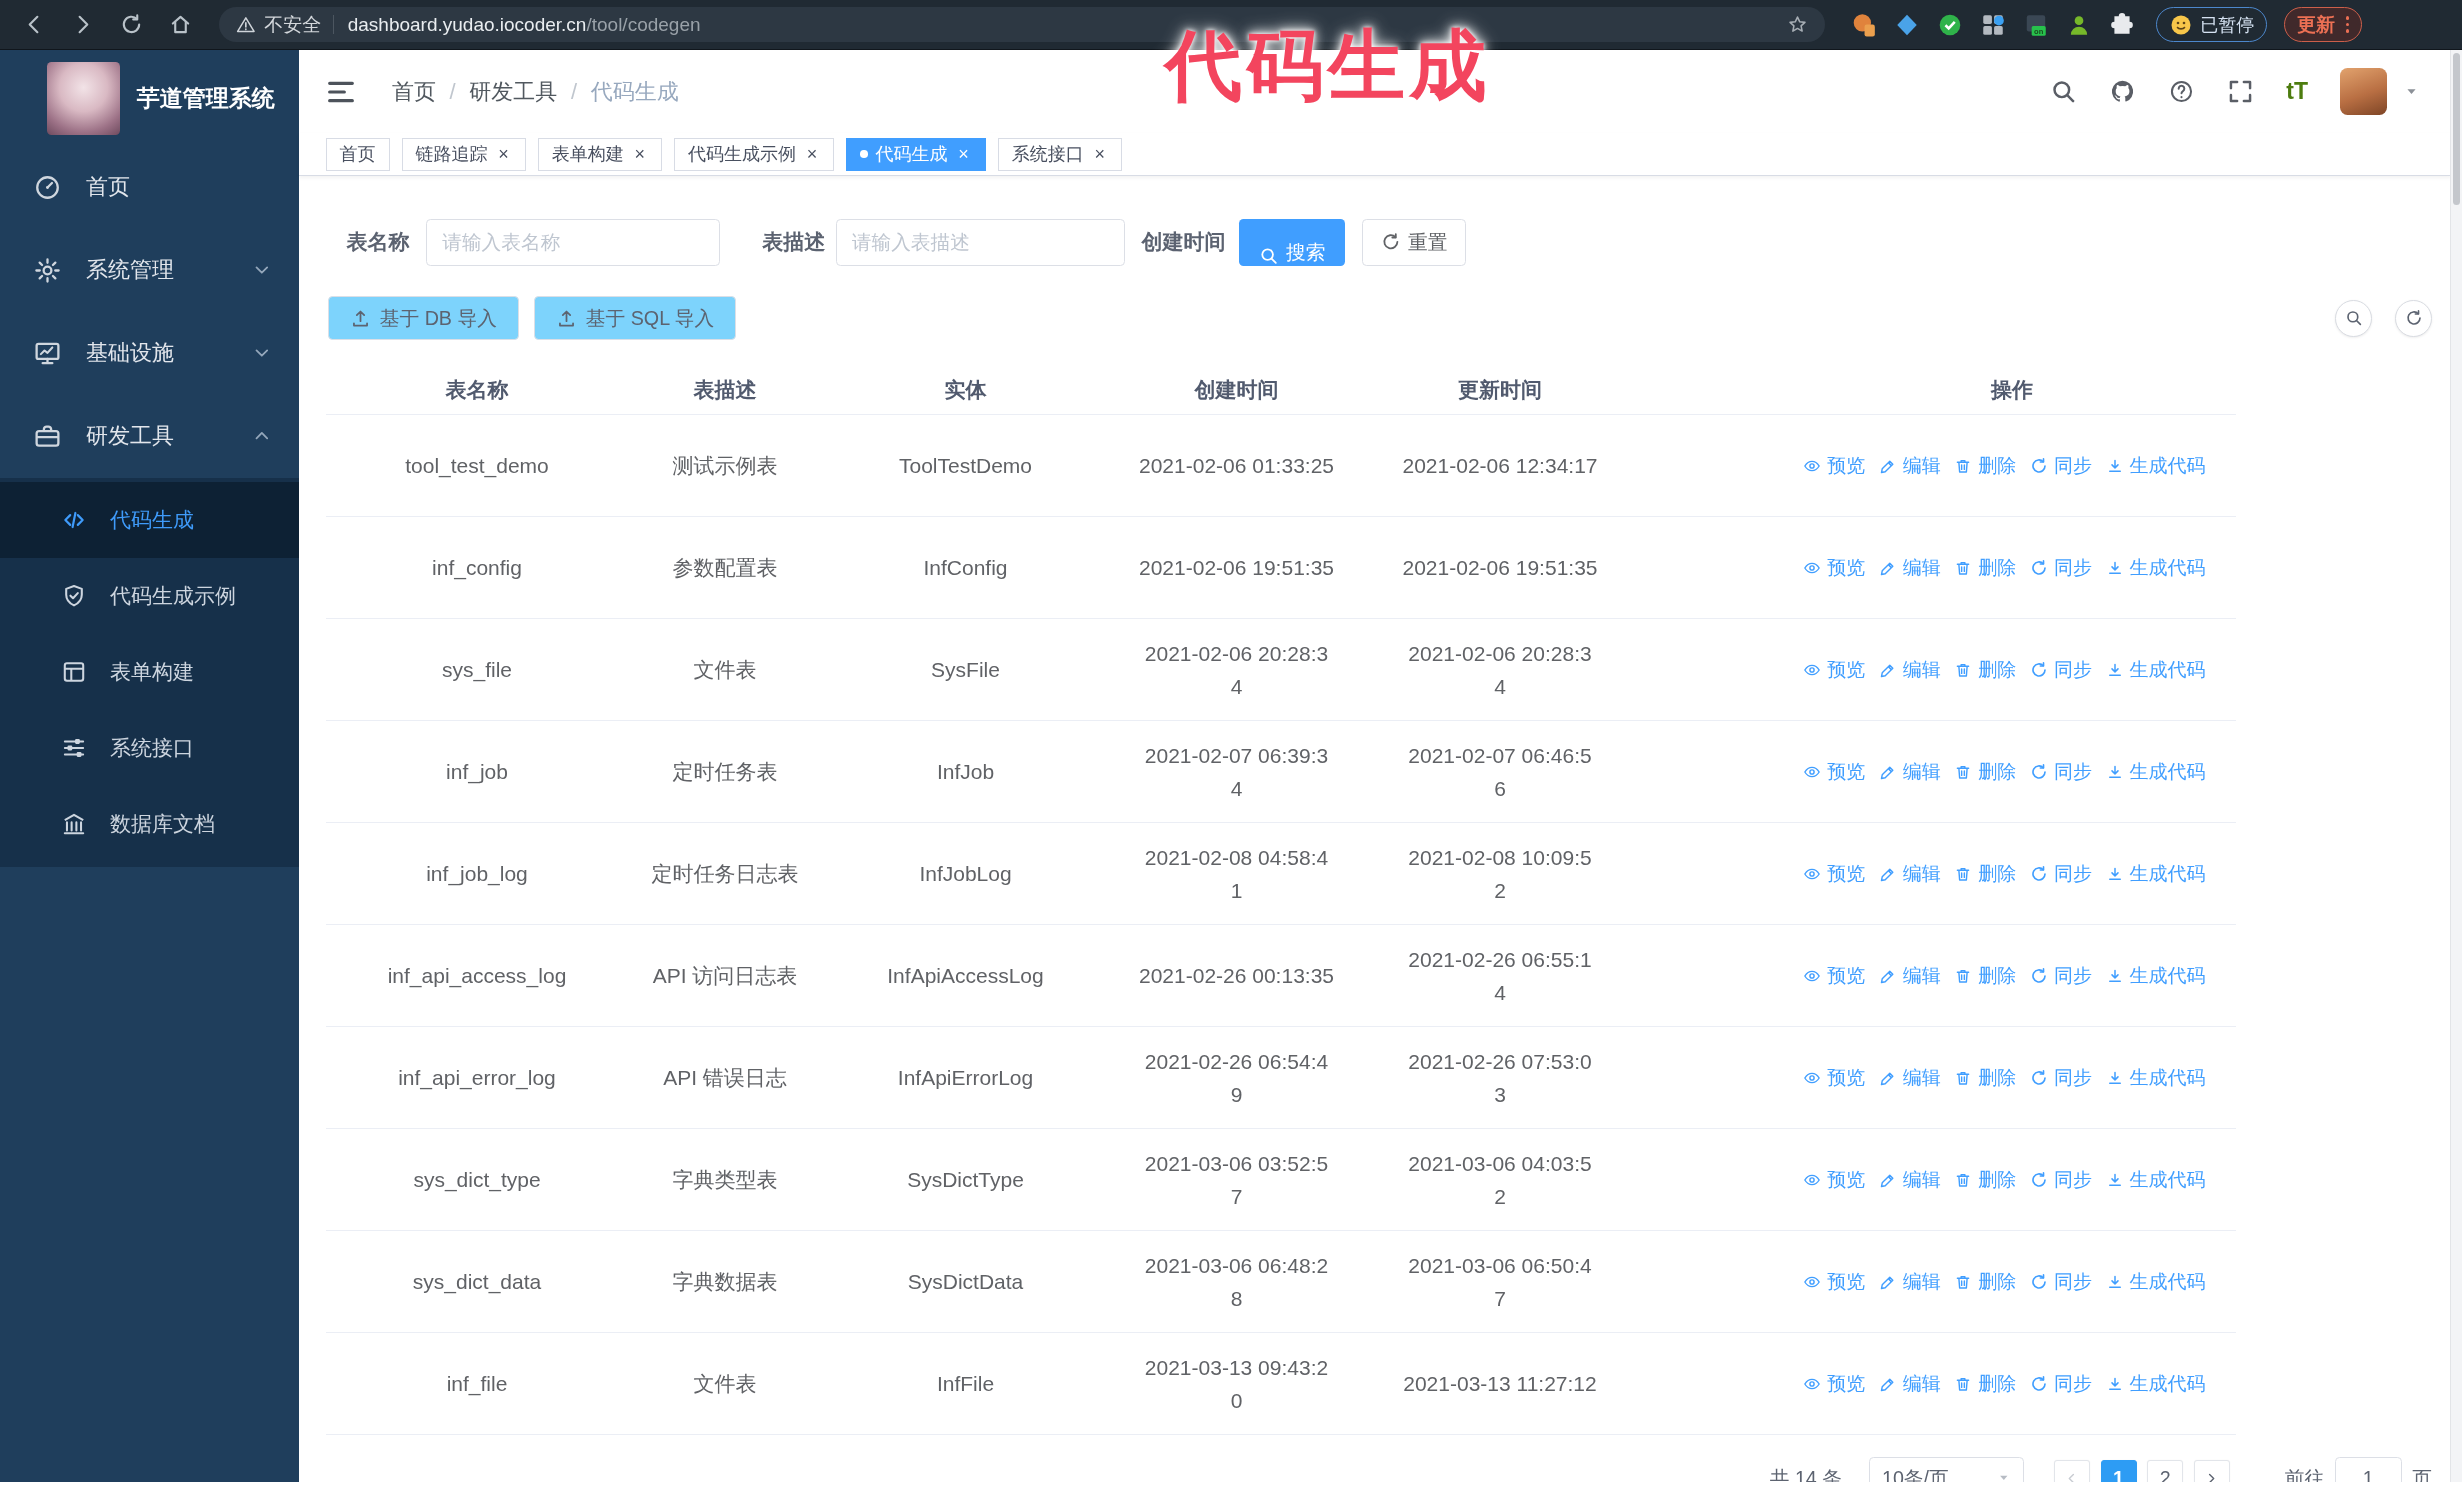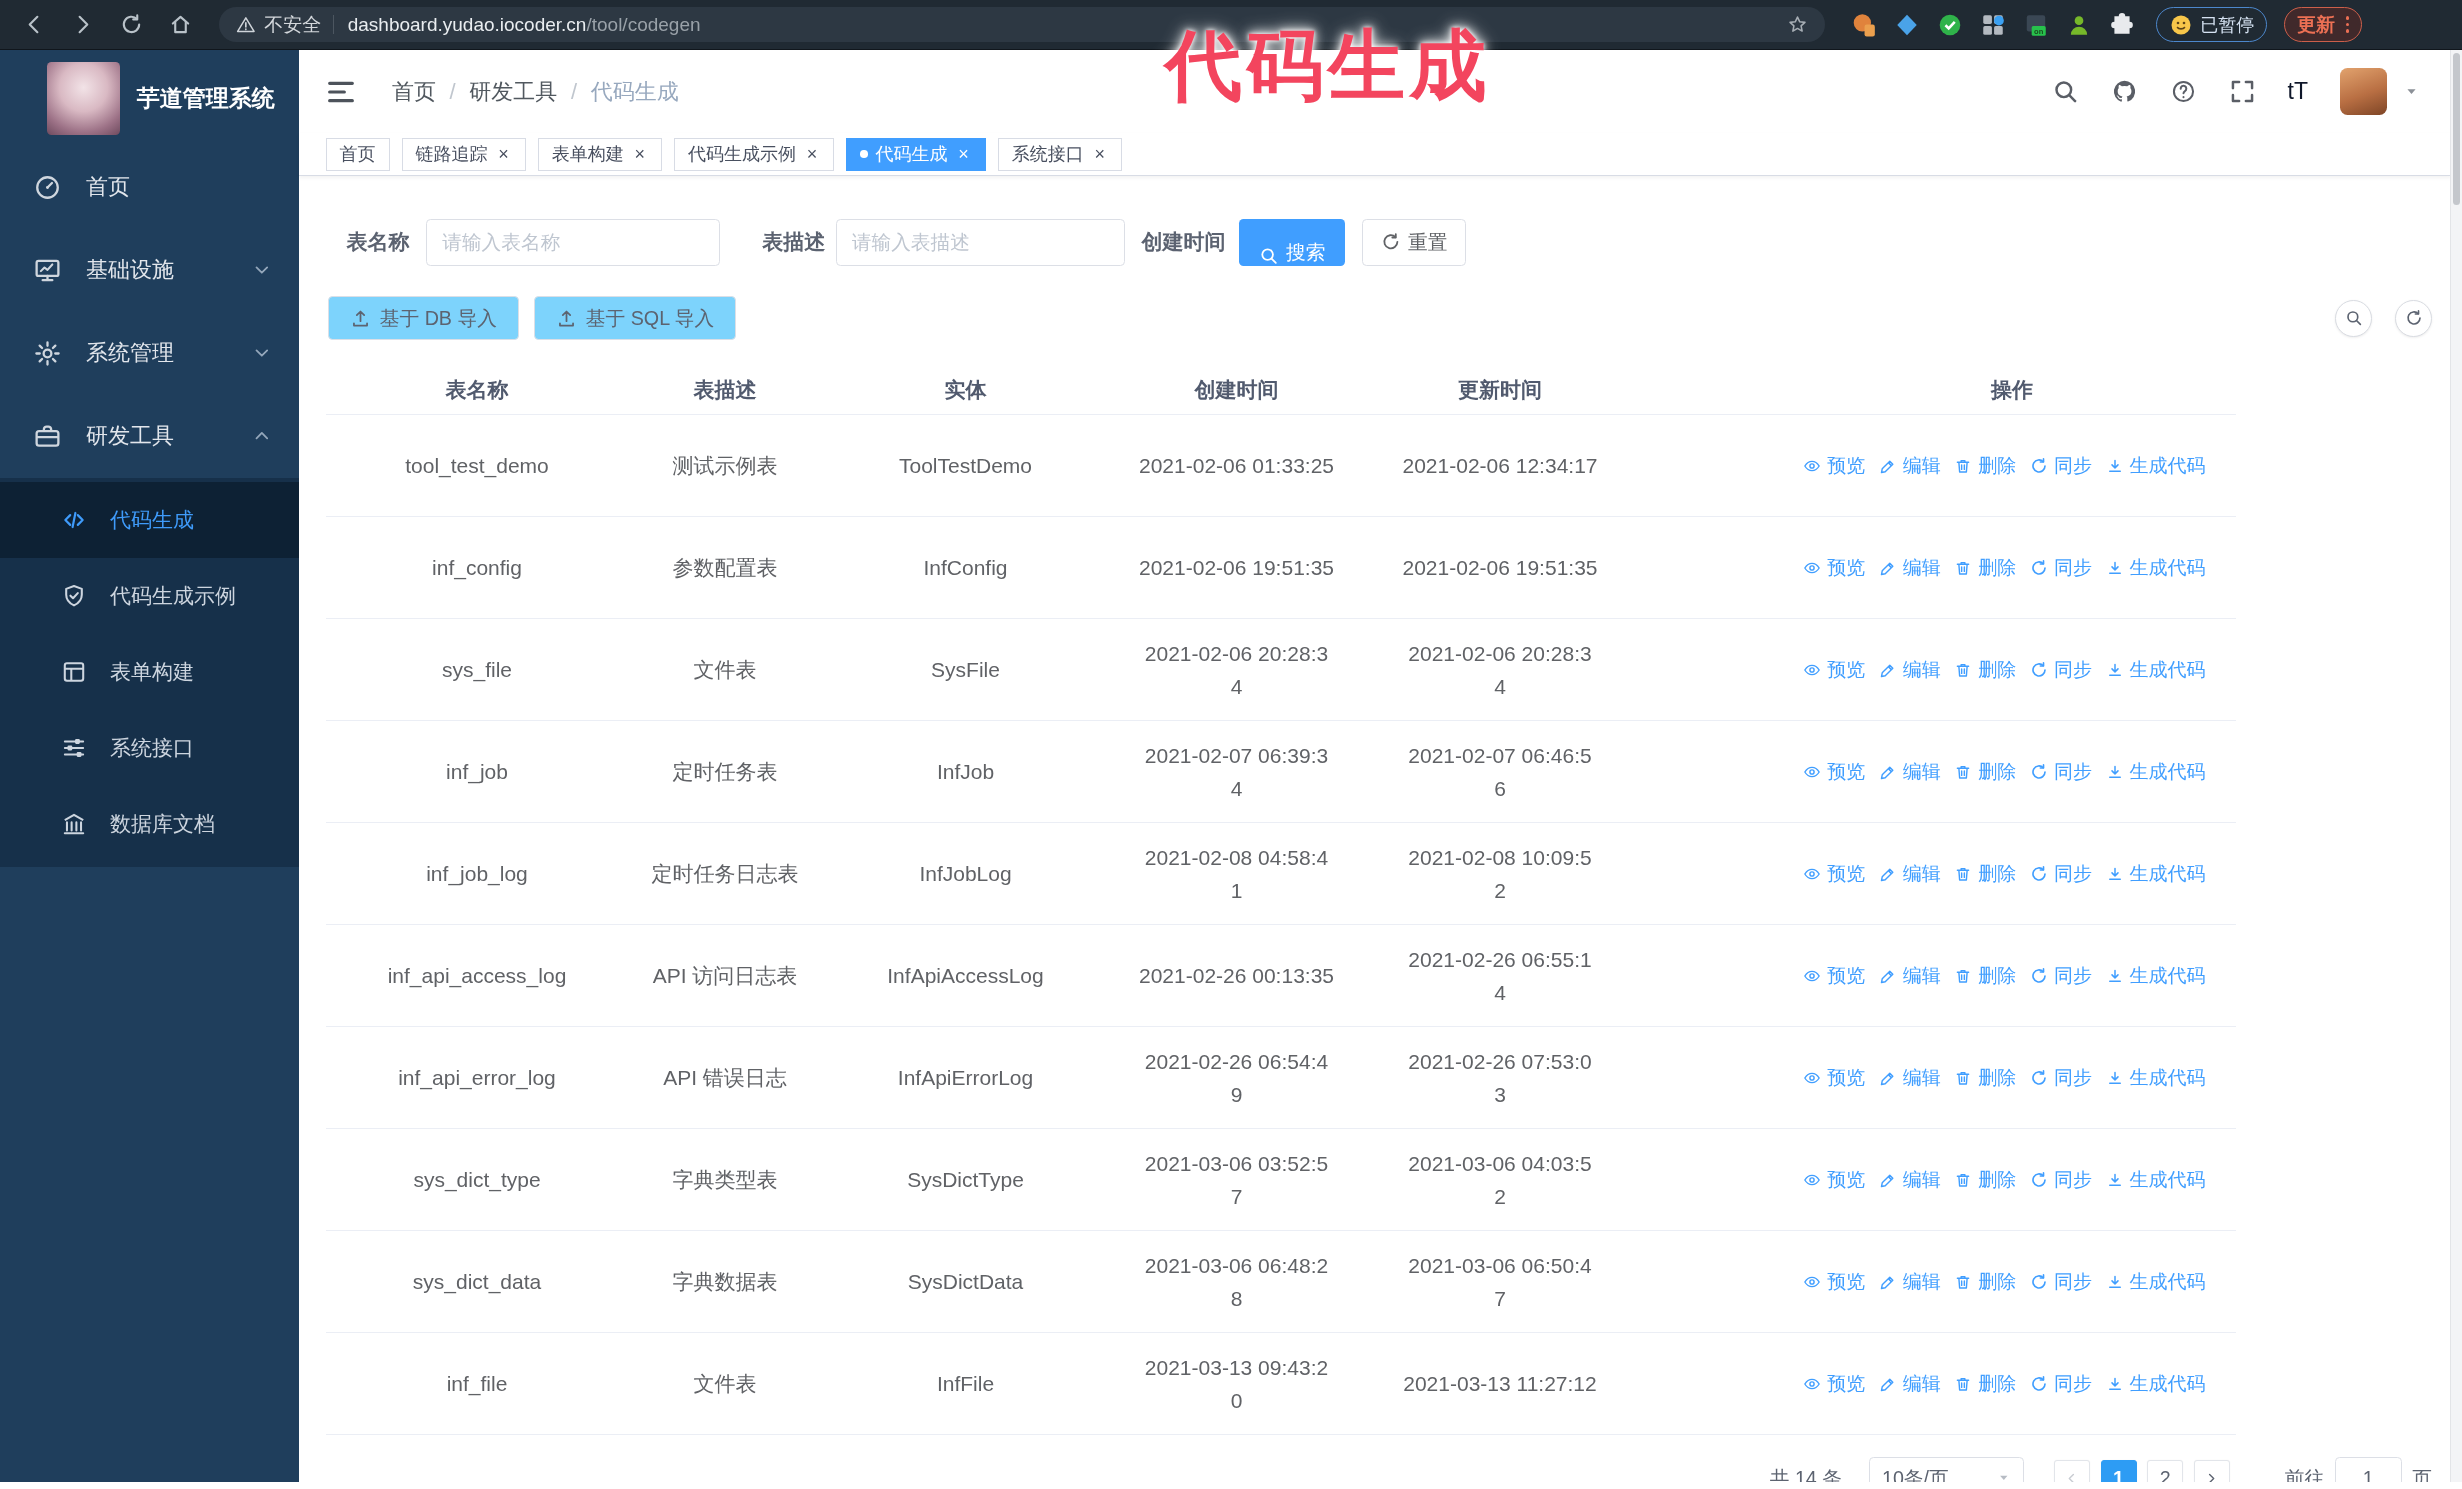--- a/index.html
+++ b/index.html
@@ -57,21 +57,21 @@
   
   #main{position:absolute;left:299px;top:50px;width:2152px;height:1440px;background:#fff;box-sizing:border-box;}
   #app-header{height:83px;display:flex;align-items:center;padding:0 32px 0 26px;}
   #hamburger{width:32px;height:32px;color:#4d535b;}
   #breadcrumb{display:flex;align-items:center;margin-left:35px;font-size:22px;gap:13.6px;}
   .crumb{color:#51585f;}
   .crumb.current{color:#97a8be;}
   .crumb-sep{color:#c0c6ce;}
   #header-right{margin-left:auto;display:flex;align-items:center;gap:32px;color:#5a5e66;}
   .hicon{width:27px;height:27px;}
-  #font-size-icon{font-size:23px;font-weight:normal;color:#0f172a;}
+  #font-size-icon{font-size:23px;font-weight:bold;color:#4d7c0f;}
   #avatar{width:47px;height:47px;border-radius:7.6px;flex:none;
     background:linear-gradient(160deg,#e2a36e 0%,#b96f43 55%,#7e4526 100%);}
   #avatar-caret{width:15px;height:15px;color:#8b9097;margin-left:-15px;}
 
   #tags-bar{height:42px;border-bottom:0.8px solid #d8dce5;box-shadow:0 1.5px 3.8px rgba(0,0,0,.05);
     display:flex;align-items:center;padding-left:26.5px;gap:12px;}
   .tag{height:33px;display:inline-flex;align-items:center;gap:7.6px;padding:0 13px;border:0.8px solid #d8dce5;
     background:#fff;font-size:18px;color:#495060;cursor:pointer;box-sizing:border-box;}
   .tag .dot{width:7.6px;height:7.6px;border-radius:50%;background:#fff;}
   .tag .x{font-size:18px;line-height:1;width:16.7px;text-align:center;color:inherit;}
@@ -361,32 +361,32 @@
     </div>
     <nav id="menu">
         <div class="menu-item">
           <svg class="mi ic" viewBox="0 0 38 38" width="29" height="29">
             <use href="#i-dashboard"></use>
           </svg>
           <span class="lbl">首页</span>
         </div>
         <div class="menu-item">
           <svg class="mi ic" viewBox="0 0 38 38" width="29" height="29">
-            <use href="#i-monitor"></use>
-          </svg>
-          <span class="lbl">基础设施</span>
+            <use href="#i-gear"></use>
+          </svg>
+          <span class="lbl">系统管理</span>
           <svg class="chev ic" viewBox="0 0 26 26" width="19.7" height="19.7">
             <use href="#i-chev"></use>
           </svg>
         </div>
         <div class="menu-item">
           <svg class="mi ic" viewBox="0 0 38 38" width="29" height="29">
-            <use href="#i-gear"></use>
-          </svg>
-          <span class="lbl">系统管理</span>
+            <use href="#i-monitor"></use>
+          </svg>
+          <span class="lbl">基础设施</span>
           <svg class="chev ic" viewBox="0 0 26 26" width="19.7" height="19.7">
             <use href="#i-chev"></use>
           </svg>
         </div>
         <div class="menu-item">
           <svg class="mi ic" viewBox="0 0 38 38" width="29" height="29">
             <use href="#i-toolbox"></use>
           </svg>
           <span class="lbl">研发工具</span>
           <svg class="chev up ic" viewBox="0 0 26 26" width="19.7" height="19.7">

